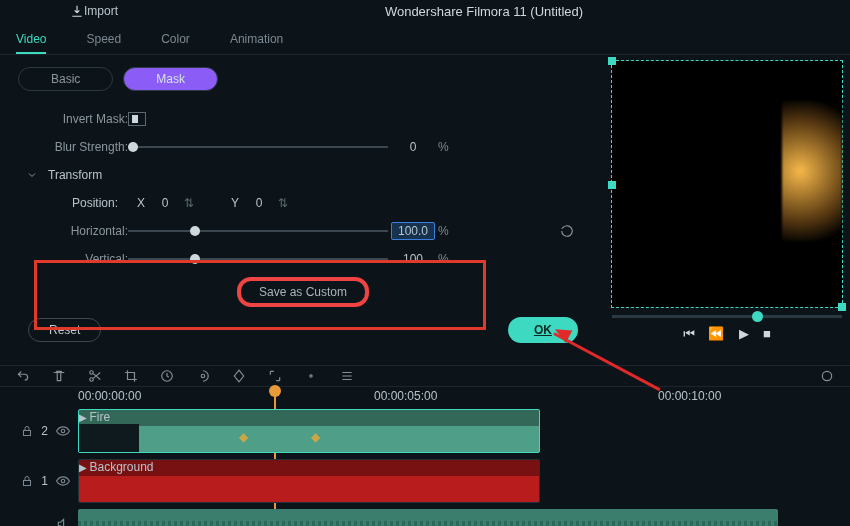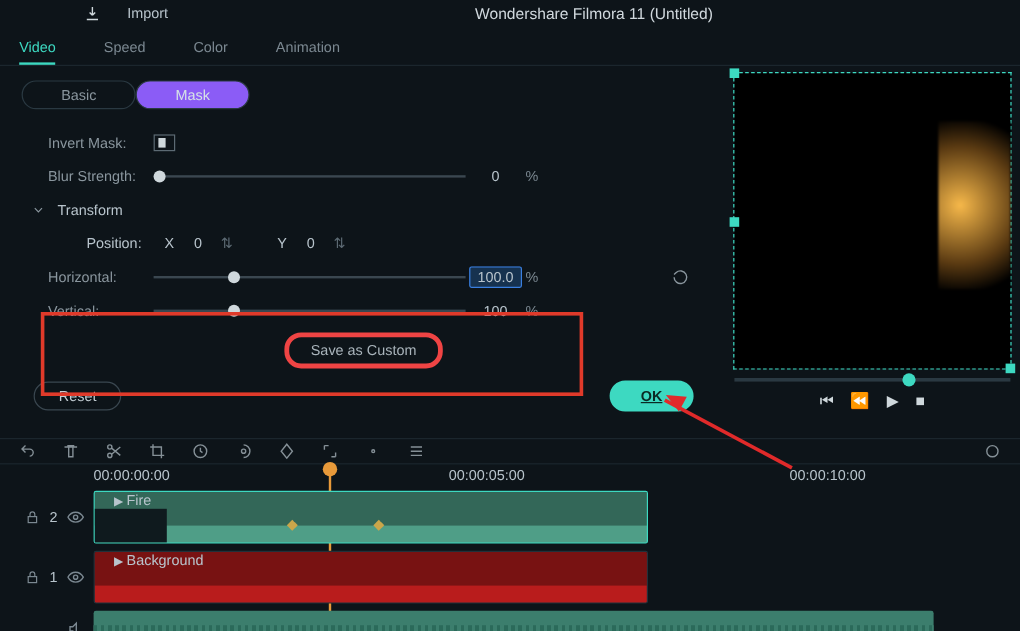--- a/index.html
+++ b/index.html
@@ -1,29 +1,29 @@
 <!DOCTYPE html>
 <html><head>
 <meta charset="utf-8">
 <style>
   *{box-sizing:border-box;margin:0;padding:0;font-family:-apple-system,Segoe UI,Arial,sans-serif;font-size:12px;color:#b8c4cc;}
   body{background:#0d1419;width:850px;height:526px;overflow:hidden;}
   .top-bar{height:22px;display:flex;align-items:center;padding-left:70px;}
-  .import-btn{display:flex;align-items:flex-start;gap:22px;}
+  .import-btn{display:flex;align-items:flex-start;gap:0;}
   .title-area{flex:1;text-align:center;color:#d0d8dd;font-size:13px;}
   .tab-row{display:flex;gap:40px;padding:6px 16px 0;border-bottom:1px solid #1b262d;}
   .tab{padding:4px 0 6px;color:#7b8891;cursor:pointer;}
   .tab.active{color:#3dd9c1;border-bottom:2px solid #3dd9c1;}
   .main{display:flex;height:310px;}
   .inspector{width:608px;padding:8px 12px 0 12px;position:relative;}
-  .sub-pills{display:flex;padding:4px 0 10px 6px;}
+  .sub-pills{display:flex;gap:10px;padding:4px 0 10px 6px;}
   .pill{border:1px solid #2a3942;border-radius:16px;padding:4px 32px;color:#8a969e;cursor:pointer;}
   .pill.active{background:#8b5cf6;color:#d6e2e6;}
   .row{display:flex;align-items:center;margin:8px 0 8px 28px;height:20px;}
-  .row-label{width:88px;color:#8a969e;}
+  .row-label{width:88px;color:#8a969e;text-align:right;}
   .slot{width:260px;display:flex;align-items:center;}
   .slider-track{height:2px;background:#3a4750;flex:1;position:relative;}
   .slider-thumb{width:10px;height:10px;border-radius:50%;background:#cfd8dc;position:absolute;top:-4px;}
   .valbox{width:50px;text-align:center;}
   .pct{width:16px;color:#7b8891;}
   .hl-box{position:absolute;border:3px solid #e03a2a;left:34px;top:205px;width:452px;height:70px;pointer-events:none;}
   .btn-save{display:block;margin:6px auto;border:4px solid #ef4444;border-radius:14px;padding:4px 18px;color:#a9b4bb;background:transparent;}
   .bottom-inspector{display:flex;justify-content:space-between;align-items:center;padding:4px 16px;}
   .btn-reset{border:1px solid #3a4750;border-radius:14px;padding:4px 20px;color:#c4ced4;background:transparent;}
   .btn-ok{background:#3dd9c1;color:#0b2a24;border:none;border-radius:14px;padding:6px 26px;font-weight:600;text-decoration:underline;}
@@ -40,21 +40,21 @@
   .tl{position:relative;height:160px;padding:0 0 0 0;}
   .tl-ruler{position:relative;height:22px;margin-left:78px;color:#6e7a82;}
   .tc{position:absolute;top:2px;}
   .tl-layer{display:flex;align-items:center;height:44px;margin-bottom:6px;}
   .lay-head{width:78px;display:flex;align-items:center;gap:8px;justify-content:flex-end;padding-right:8px;color:#7b8891;}
   .clip{position:relative;height:44px;border-radius:2px;}
   .clip.fire{background:#4f9e87;border:1px solid #3dd9c1;width:462px;}
   .clip.fire .thumb{position:absolute;left:0;top:14px;width:60px;height:28px;background:#0f1a1e;}
   .clip.bg{background:#b91c1c;width:462px;border:1px solid #22313a;}
   .clip.snd{background:#3c7e6d;width:700px;}
-  .clip .hdr{position:absolute;left:0;top:0;right:0;height:28px;background:rgba(0,0,0,.35);padding-left:16px;font-size:11px;color:#d6e2e6;}
+  .clip .hdr{position:absolute;left:0;top:0;right:0;height:16px;background:rgba(0,0,0,.35);padding-left:0;font-size:11px;color:#d6e2e6;}
   .playhead{position:absolute;left:274px;top:0;width:2px;height:190px;background:#e89a3a;pointer-events:none;}
   .play-nub{position:absolute;left:269px;top:-2px;width:12px;height:12px;border-radius:50%;background:#e89a3a;}
   .arrow{position:absolute;top:332px;left:554px;pointer-events:none;}
   .arrow-line{width:120px;height:3px;background:#e02a2a;transform-origin:left center;transform:rotate(28deg);}
   .arrow-head{position:absolute;left:0;top:-6px;border-right:16px solid #e02a2a;border-top:7px solid transparent;border-bottom:7px solid transparent;transform:rotate(28deg);}
   .invert-box{width:18px;height:14px;border:1px solid #5c6a73;display:inline-block;position:relative;}
   .invert-box::after{content:"";position:absolute;left:3px;top:2px;width:6px;height:8px;background:#cfd8dc;}
   .stepper{display:inline-flex;align-items:center;width:18px;height:16px;justify-content:center;color:#5c6a73;}
   .sel-val{border:1px solid #3a7fe0;background:#16324f;padding:1px 6px;border-radius:2px;}
   .wave{position:absolute;left:0;right:0;bottom:0;height:18px;background:repeating-linear-gradient(90deg,#2b6a5a 0 3px,#3c7e6d 3px 6px);}

